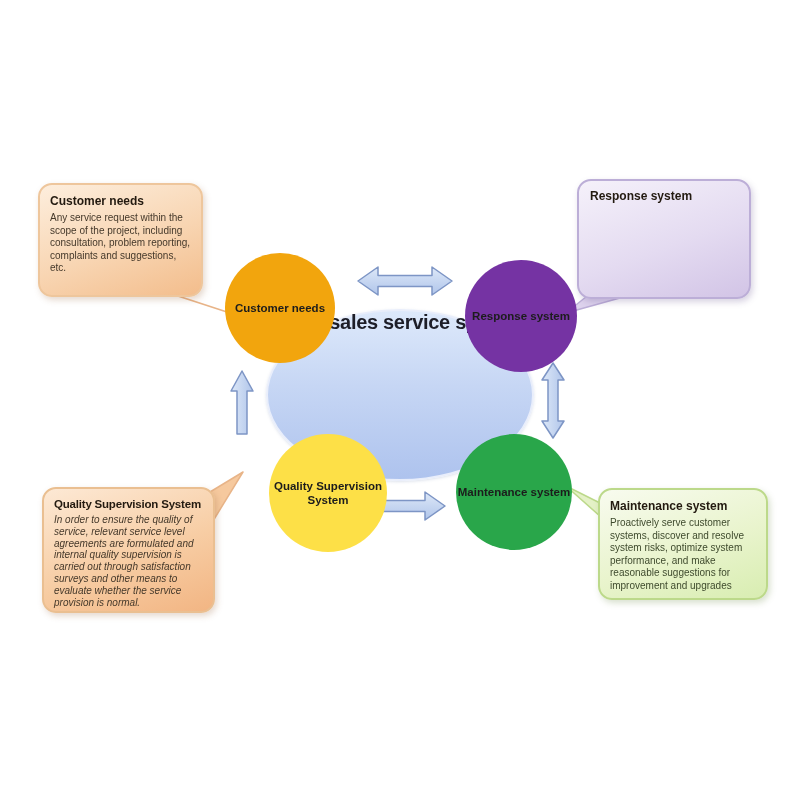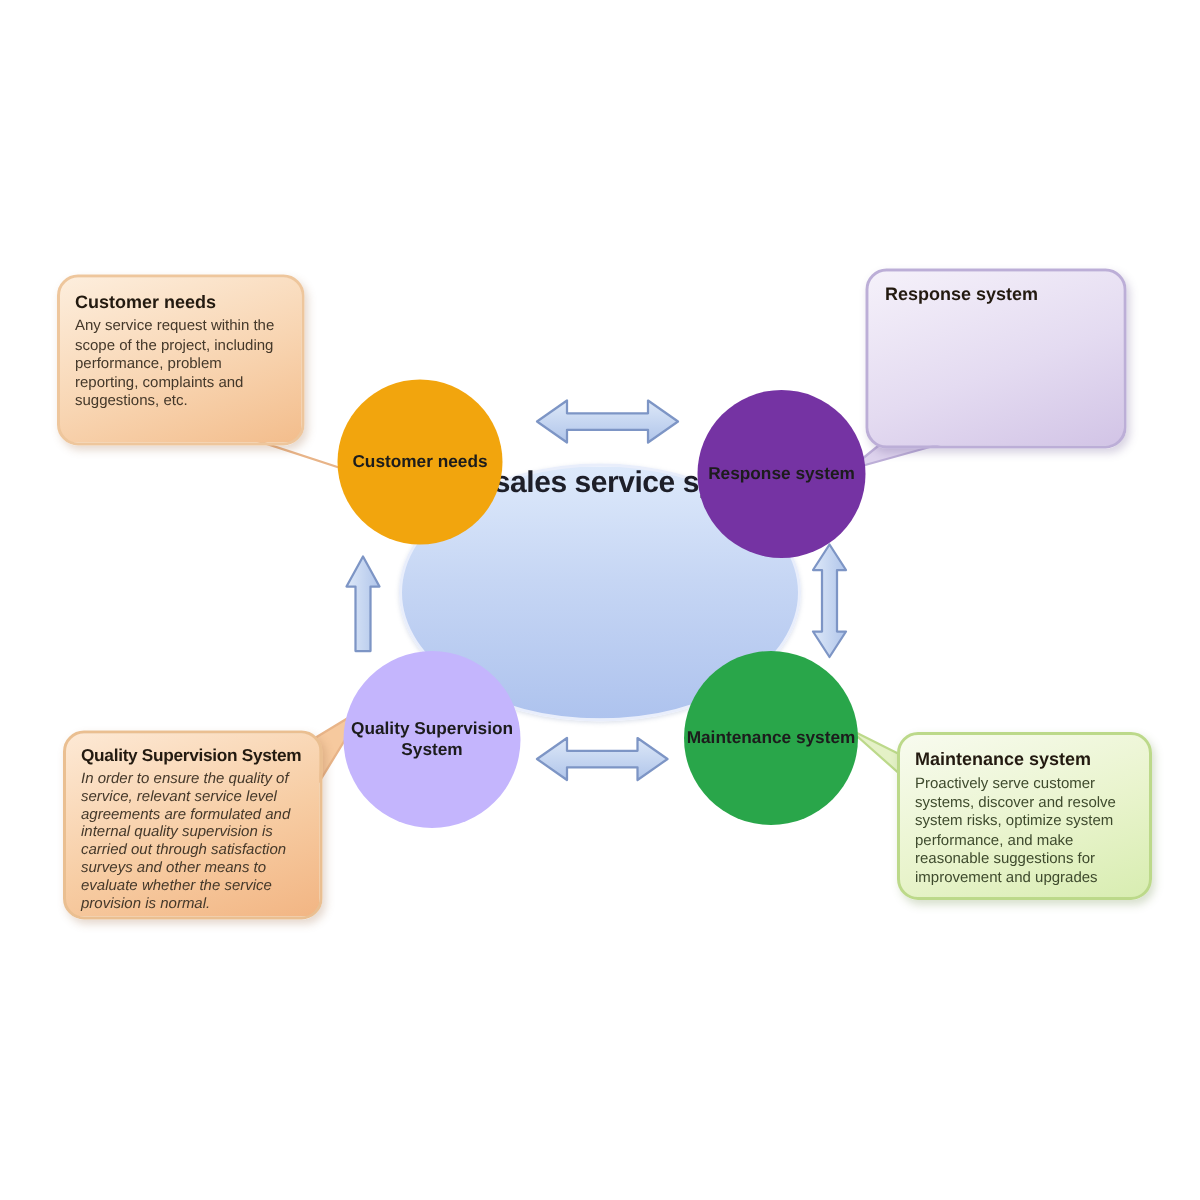--- a/index.html
+++ b/index.html
@@ -129,31 +129,31 @@
   <div class="center-ellipse">
     <span class="title">After-sales service system</span>
   </div>
 
   <div class="node" id="node-customer" style="background: rgb(242, 165, 13);">
     <span>Customer needs</span>
   </div>
   <div class="node" id="node-response" style="background: rgb(117, 51, 163);">
     <span>Response system</span>
   </div>
-  <div class="node" id="node-quality" style="background: #c4b5fd;">
+  <div class="node" id="node-quality" style="background: #fde047; margin-left: 40px;">
     <span>Quality Supervision
 System</span>
   </div>
   <div class="node" id="node-maintenance" style="background: rgb(41, 166, 74);">
     <span>Maintenance system</span>
   </div>
 
   <div class="callout" id="callout-customer">
     <h3>Customer needs</h3>
-    <p>Any service request within the scope of the project, including performance, problem reporting, complaints and suggestions, etc.</p>
+    <p>Any service request within the scope of the project, including consultation, problem reporting, complaints and suggestions, etc.</p>
   </div>
   <div class="callout" id="callout-response">
     <h3>Response system</h3>
   </div>
   <div class="callout" id="callout-quality">
     <h3>Quality Supervision  System</h3>
     <p>In order to ensure the quality of service, relevant service level agreements are formulated and internal quality supervision is carried out through satisfaction surveys and other means to evaluate whether the service provision is normal.</p>
   </div>
   <div class="callout" id="callout-maintenance">
     <h3>Maintenance system</h3>

